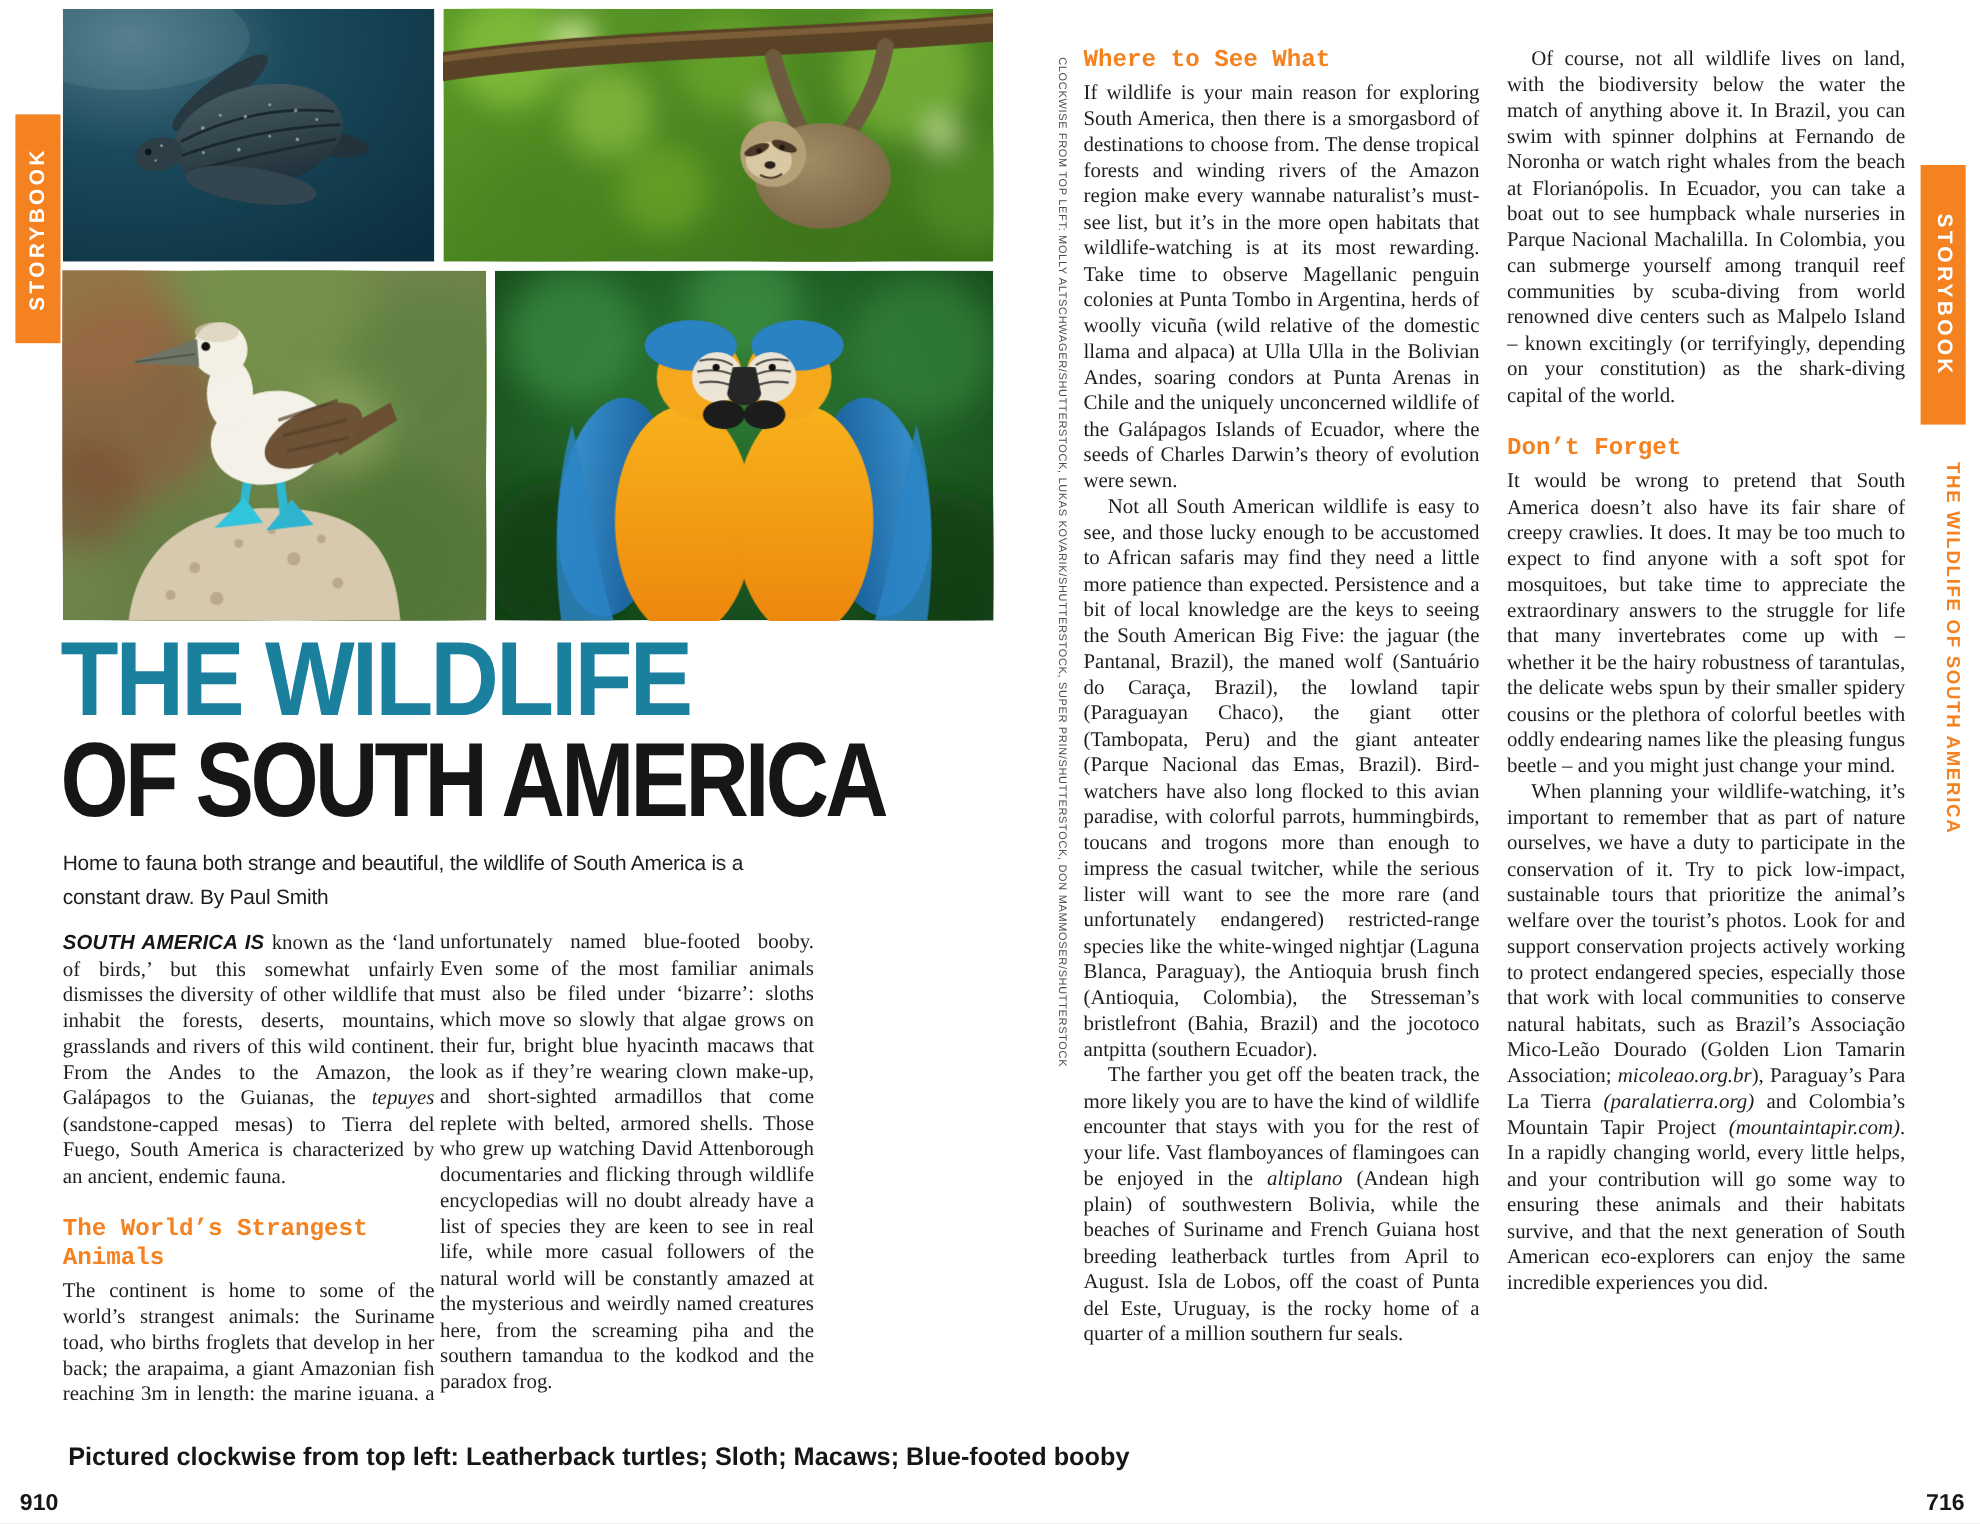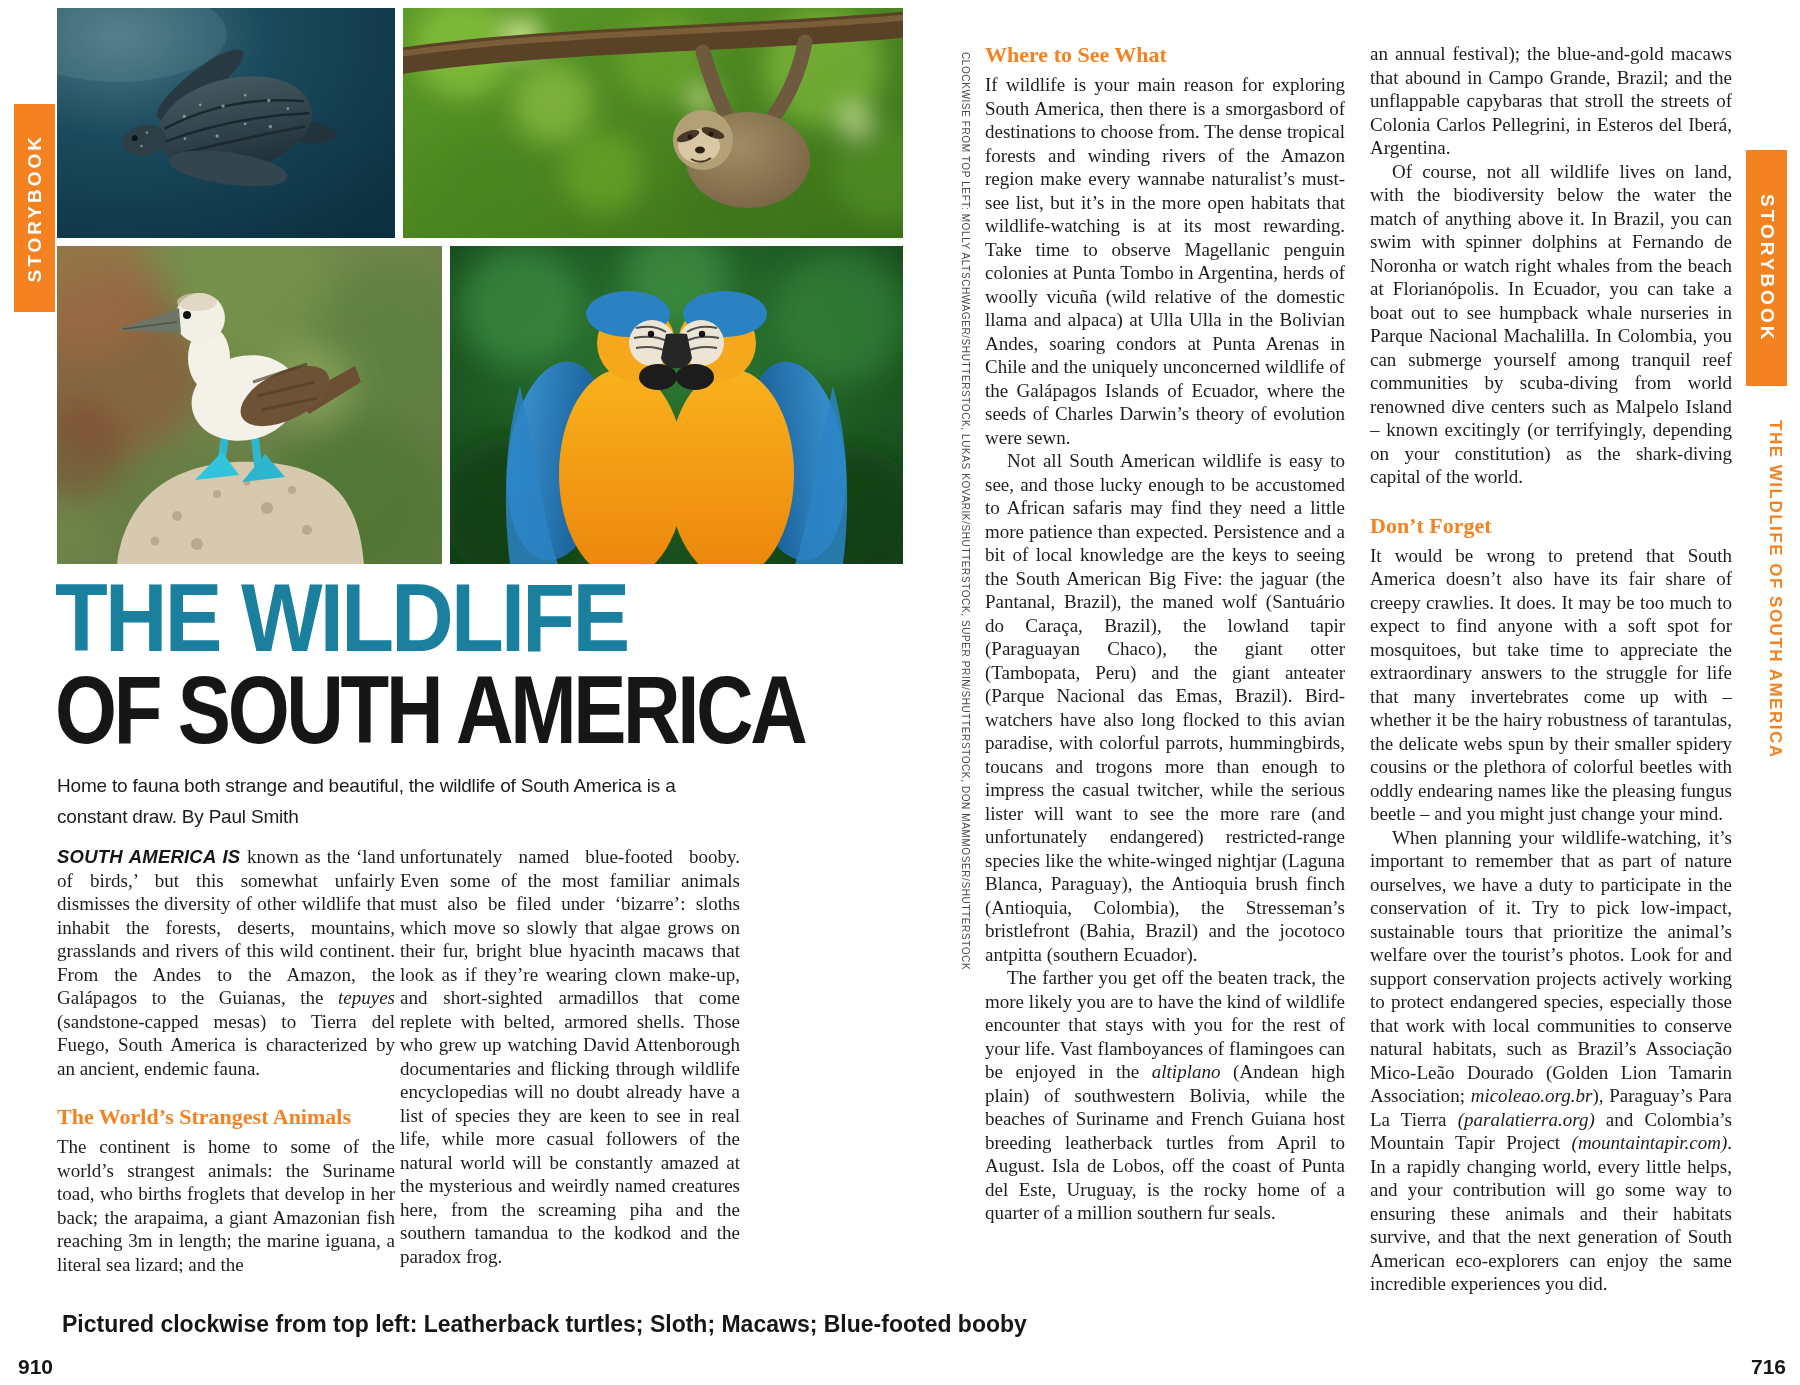--- a/index.html
+++ b/index.html
@@ -57,21 +57,21 @@
   .lp-col1{left:57px;top:845px;width:338px;height:428px;}
   .lp-col2{left:400px;top:845px;width:340px;height:428px;}
   .rp-col1{left:985px;top:42px;width:360px;height:1302px;}
   .rp-col2{left:1370px;top:42px;width:362px;height:1302px;}
   .col p{
     font-family:"Liberation Serif",serif;font-size:19px;line-height:23.5px;
     text-align:justify;margin:0;color:var(--ink);
   }
   .col p.indent{text-indent:22px;}
   .sec-heading{
-    font-family:Liberation Serif, serif;font-weight:bold;font-size:22px;
+    font-family:Liberation Mono, monospace;font-weight:bold;font-size:22px;
     line-height:26px;color:var(--accent-orange);margin:24px 0 5px 0;
   }
   .col .sec-heading:first-child{margin-top:0;}
   .lead-in{
     font-family:"Liberation Sans",sans-serif;font-weight:bold;font-size:18.5px;
     letter-spacing:.2px;color:#161616;font-style:italic;
   }
   
   .pageno{position:absolute;top:1311px;font-weight:bold;font-size:21px;color:#161616;margin-top:44px;}
   .pageno-left{left:18px;}
@@ -283,21 +283,20 @@
       <p class="">unfortunately named blue-footed booby. Even some of the most familiar animals must also be filed under ‘bizarre’: sloths which move so slowly that algae grows on their fur, bright blue hyacinth macaws that look as if they’re wearing clown make-up, and short-sighted armadillos that come replete with belted, armored shells. Those who grew up watching David Attenborough documentaries and flicking through wildlife encyclopedias will no doubt already have a list of species they are keen to see in real life, while more casual followers of the natural world will be constantly amazed at the mysterious and weirdly named creatures here, from the screaming piha and the southern tamandua to the kodkod and the paradox frog.</p>
     </div>
 
   <div class="col rp-col1">
       <h3 class="sec-heading">Where to See What</h3>
       <p class="">If wildlife is your main reason for exploring South America, then there is a smorgasbord of destinations to choose from. The dense tropical forests and winding rivers of the Amazon region make every wannabe naturalist’s must-see list, but it’s in the more open habitats that wildlife-watching is at its most rewarding. Take time to observe Magellanic penguin colonies at Punta Tombo in Argentina, herds of woolly vicuña (wild relative of the domestic llama and alpaca) at Ulla Ulla in the Bolivian Andes, soaring condors at Punta Arenas in Chile and the uniquely unconcerned wildlife of the Galápagos Islands of Ecuador, where the seeds of Charles Darwin’s theory of evolution were sewn.</p>
       <p class="indent">Not all South American wildlife is easy to see, and those lucky enough to be accustomed to African safaris may find they need a little more patience than expected. Persistence and a bit of local knowledge are the keys to seeing the South American Big Five: the jaguar (the Pantanal, Brazil), the maned wolf (Santuário do Caraça, Brazil), the lowland tapir (Paraguayan Chaco), the giant otter (Tambopata, Peru) and the giant anteater (Parque Nacional das Emas, Brazil). Bird-watchers have also long flocked to this avian paradise, with colorful parrots, hummingbirds, toucans and trogons more than enough to impress the casual twitcher, while the serious lister will want to see the more rare (and unfortunately endangered) restricted-range species like the white-winged nightjar (Laguna Blanca, Paraguay), the Antioquia brush finch (Antioquia, Colombia), the Stresseman’s bristlefront (Bahia, Brazil) and the jocotoco antpitta (southern Ecuador).</p>
       <p class="indent">The farther you get off the beaten track, the more likely you are to have the kind of wildlife encounter that stays with you for the rest of your life. Vast flamboyances of flamingoes can be enjoyed in the <i>altiplano</i> (Andean high plain) of southwestern Bolivia, while the beaches of Suriname and French Guiana host breeding leatherback turtles from April to August. Isla de Lobos, off the coast of Punta del Este, Uruguay, is the rocky home of a quarter of a million southern fur seals.</p>
     </div>
   <div class="col rp-col2">
-      <p class="">an annual festival); the blue-and-gold macaws that abound in Campo Grande, Brazil; and the unflappable capybaras that stroll the streets of Colonia Carlos Pellegrini, in Esteros del Iberá, Argentina.</p>
       <p class="indent">Of course, not all wildlife lives on land, with the biodiversity below the water the match of anything above it. In Brazil, you can swim with spinner dolphins at Fernando de Noronha or watch right whales from the beach at Florianópolis. In Ecuador, you can take a boat out to see humpback whale nurseries in Parque Nacional Machalilla. In Colombia, you can submerge yourself among tranquil reef communities by scuba-diving from world renowned dive centers such as Malpelo Island – known excitingly (or terrifyingly, depending on your constitution) as the shark-diving capital of the world.</p>
       <h3 class="sec-heading">Don’t Forget</h3>
       <p class="">It would be wrong to pretend that South America doesn’t also have its fair share of creepy crawlies. It does. It may be too much to expect to find anyone with a soft spot for mosquitoes, but take time to appreciate the extraordinary answers to the struggle for life that many invertebrates come up with – whether it be the hairy robustness of tarantulas, the delicate webs spun by their smaller spidery cousins or the plethora of colorful beetles with oddly endearing names like the pleasing fungus beetle – and you might just change your mind.</p>
       <p class="indent">When planning your wildlife-watching, it’s important to remember that as part of nature ourselves, we have a duty to participate in the conservation of it. Try to pick low-impact, sustainable tours that prioritize the animal’s welfare over the tourist’s photos. Look for and support conservation projects actively working to protect endangered species, especially those that work with local communities to conserve natural habitats, such as Brazil’s Associação Mico-Leão Dourado (Golden Lion Tamarin Association; <i>micoleao.org.br</i>), Paraguay’s Para La Tierra <i>(paralatierra.org)</i> and Colombia’s Mountain Tapir Project <i>(mountaintapir.com)</i>. In a rapidly changing world, every little helps, and your contribution will go some way to ensuring these animals and their habitats survive, and that the next generation of South American eco-explorers can enjoy the same incredible experiences you did.</p>
     </div>
 
   <div class="pageno pageno-left">910</div>
   <div class="caption">Pictured clockwise from top left: Leatherback turtles; Sloth; Macaws; Blue-footed booby</div>
   <div class="pageno pageno-right">716</div>
 

